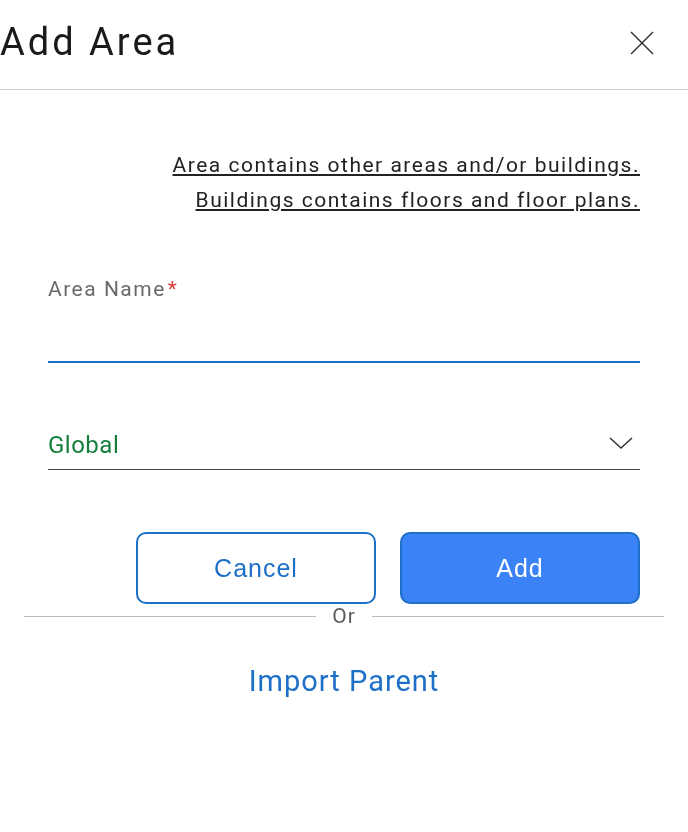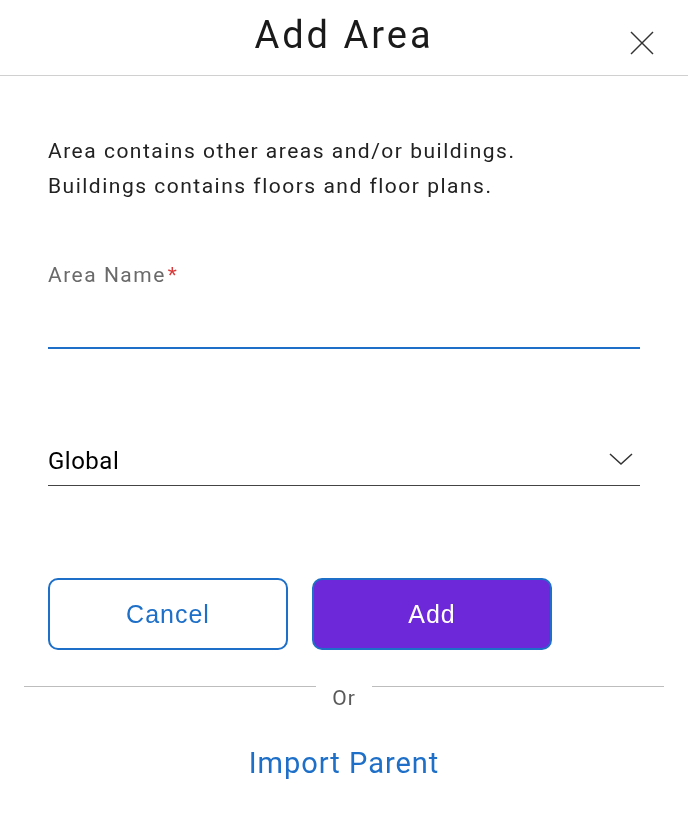--- a/index.html
+++ b/index.html
@@ -9,24 +9,24 @@
     }
     body {
       font-family: -apple-system, BlinkMacSystemFont, "Segoe UI", Roboto, Helvetica, Arial, sans-serif;
       width: 688px;
       height: 832px;
       background: #fff;
       color: #000;
     }
     .dialog-header {
       position: relative;
-      height: 76px;
-      display: flex;
-      align-items: center;
-      justify-content: center;
+      height: 90px;
+      display: flex;
+      align-items: center;
+      justify-content: flex-start;
       border-bottom: 1px solid #d0d0d0;
       padding-bottom: 6px;
     }
     .dialog-title {
       font-size: 38px;
       font-weight: 400;
       letter-spacing: 3px;
       color: #1a1a1a;
     }
     .close-btn {
@@ -40,29 +40,30 @@
       cursor: pointer;
       display: flex;
       align-items: center;
       justify-content: center;
       color: #333;
     }
     .dialog-body {
       padding: 58px 48px 0 48px;
     }
     .description {
-      text-align: left;
+      text-align: right;
       font-size: 21px;
       line-height: 1.65;
       letter-spacing: 1.5px;
       color: #222;
       margin-bottom: 60px;
+      text-decoration: underline;
     }
     .field {
-      margin-bottom: 92px;
+      margin-bottom: 62px;
     }
     .field-label {
       font-size: 21px;
       letter-spacing: 1.5px;
       color: #6a6a6a;
       display: block;
       margin-bottom: 8px;
     }
     .required-asterisk {
       color: #d83b3b;
@@ -78,60 +79,59 @@
       background: transparent;
     }
     .select-wrapper {
       position: relative;
       border-bottom: 1px solid #444;
       padding: 6px 0 10px 0;
       cursor: pointer;
     }
     .select-value {
       font-size: 24px;
-      color: #000000;
+      color: #15803d;
       letter-spacing: 0.5px;
     }
     .chevron {
       position: absolute;
       right: 6px;
       top: 10px;
       color: #333;
     }
     .button-row {
       display: flex;
-      justify-content: flex-start;
+      justify-content: flex-end;
       gap: 24px;
       margin-top: 48px;
-      margin-bottom: 36px;
     }
     .btn {
       width: 240px;
       height: 72px;
       border-radius: 10px;
       font-size: 25px;
       letter-spacing: 1px;
       cursor: pointer;
       display: flex;
       align-items: center;
       justify-content: center;
     }
     .btn-secondary {
       background: #fff;
       border: 2px solid #1d6fc8;
       color: #1d6fc8;
     }
     .btn-primary {
-      background: #6d28d9;
+      background: #3b82f6;
       border: 2px solid #1d6fc8;
       color: #fff;
     }
     .divider-row {
       display: flex;
-      align-items: flex-start;
+      align-items: center;
       margin: 0 -24px;
       gap: 16px;
     }
     .divider-line {
       flex: 1;
       height: 1px;
       background: #bdbdbd;
     }
     .divider-text {
       font-size: 21px;

